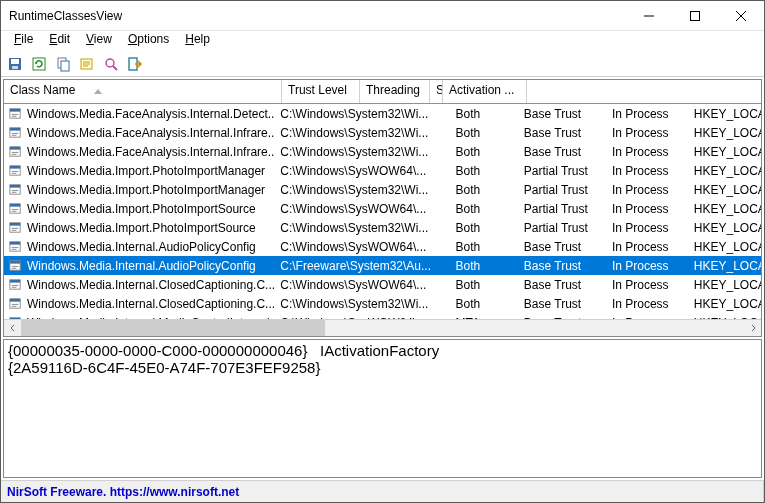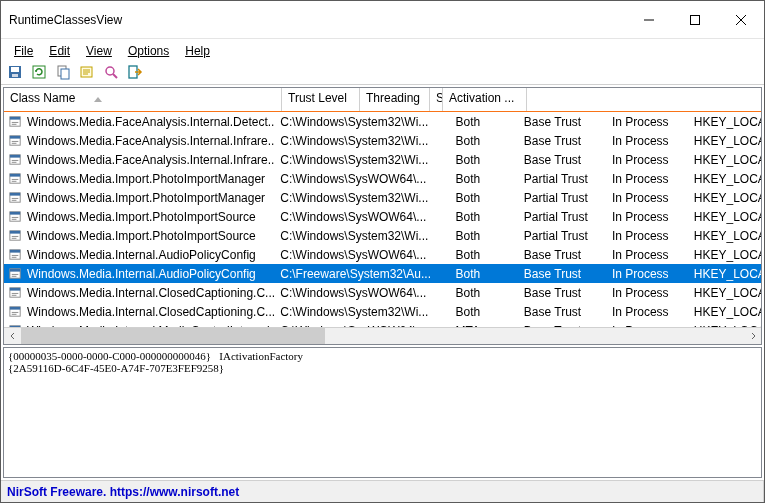--- a/index.html
+++ b/index.html
@@ -1,42 +1,42 @@
 <!DOCTYPE html>
 <html><head>
 <meta charset="utf-8">
 <style>
   * { box-sizing: border-box; }
   html, body { margin: 0; padding: 0; font-family: "Segoe UI", Tahoma, sans-serif; font-size: 12px; color: #000; background: #fff; }
   .window { width: 765px; height: 503px; border: 1px solid #5a5a5a; display: flex; flex-direction: column; background: #fff; }
-  .titlebar { height: 38px; display: flex; align-items: center; padding: 0 0 0 8px; background: #fff; border-bottom: 1px solid #e5e5e5; }
+  .titlebar { height: 30px; display: flex; align-items: center; padding: 0 0 0 8px; background: #fff; border-bottom: 1px solid #e5e5e5; }
   .titlebar .title { flex: 1; font-size: 12px; }
   .winbtn { width: 46px; height: 30px; display: flex; align-items: center; justify-content: center; }
   .winbtn svg { width: 10px; height: 10px; }
-  .menubar { height: 20px; display: flex; align-items: flex-end; padding: 0 6px; gap: 2px; text-decoration: underline; }
+  .menubar { height: 20px; display: flex; align-items: flex-start; padding: 0 6px; gap: 2px; }
   .menuitem { padding: 1px 7px; }
   .menuitem .ul { text-decoration: underline; }
   .toolbar { height: 26px; display: flex; align-items: center; padding: 2px 4px; gap: 4px; border-bottom: 1px solid #d0d0d0; }
   .tbbtn { width: 20px; height: 20px; display: flex; align-items: center; justify-content: center; }
   .tbbtn svg { width: 16px; height: 16px; }
   .list-area { flex: 0 0 258px; border: 1px solid #828790; margin: 2px; display: flex; flex-direction: column; overflow: hidden; }
   .cols { display: flex; height: 24px; border-bottom: 1px solid #f97316; flex: 0 0 24px; }
   .colh { border-right: 1px solid #d0d0d0; padding: 3px 6px; background: #fff; white-space: nowrap; overflow: hidden; position: relative; }
   .colh.sort::after { content: ''; position: absolute; left: 90px; top: 9px; width: 0; height: 0; border-left: 4px solid transparent; border-right: 4px solid transparent; border-bottom: 5px solid #5a5a5a; opacity:.5 }
   .rows { flex: 1; overflow: hidden; }
   .row { display: flex; height: 19px; align-items: center; white-space: nowrap; }
   .row.sel { background: #0078d7; color: #fff; }
   .cell { padding: 0 6px; overflow: hidden; text-overflow: ellipsis; display: flex; align-items: center; gap: 4px; }
   .row .cell:first-child { padding-left: 4px; }
   .ricon { width: 15px; height: 15px; flex: 0 0 15px; display: inline-flex; }
   .hscroll { height: 17px; background: #f0f0f0; border-top: 1px solid #d0d0d0; display: flex; align-items: center; }
   .hsc-btn { width: 17px; height: 17px; display:flex; align-items:center; justify-content:center; }
   .hsc-track { flex:1; height:17px; position:relative; }
   .hsc-thumb { position:absolute; left:0; top:0; height:17px; width:42%; background:#cdcdcd; }
-  .details { flex: 1; border: 1px solid #828790; margin: 0 2px 2px 2px; padding: 2px 4px; font-family: Liberation Serif, serif; font-size: 11px; white-space: pre; overflow:hidden; }
+  .details { flex: 1; border: 1px solid #828790; margin: 0 2px 2px 2px; padding: 2px 4px; font-family: Liberation Sans, sans-serif; font-size: 15px; white-space: pre; overflow:hidden; }
   .statusbar { height: 22px; border-top: 1px solid #d0d0d0; display: flex; align-items: center; background: #f0f0f0; }
   .status-cell { padding: 2px 6px; border-right: 1px solid #d0d0d0; height:100%; display:flex; align-items:center;}
   .status-cell.flex { flex: 1; justify-content:flex-start; }
   .status-link { color: #0000cc; font-weight: bold; }
 </style>
 </head>
 <body>
 
 <div class="window">
 

